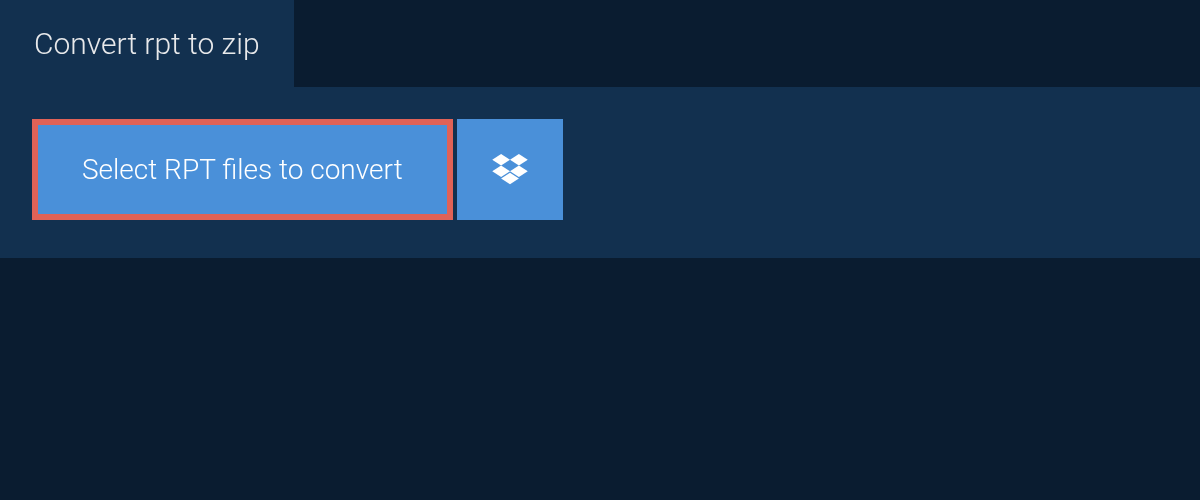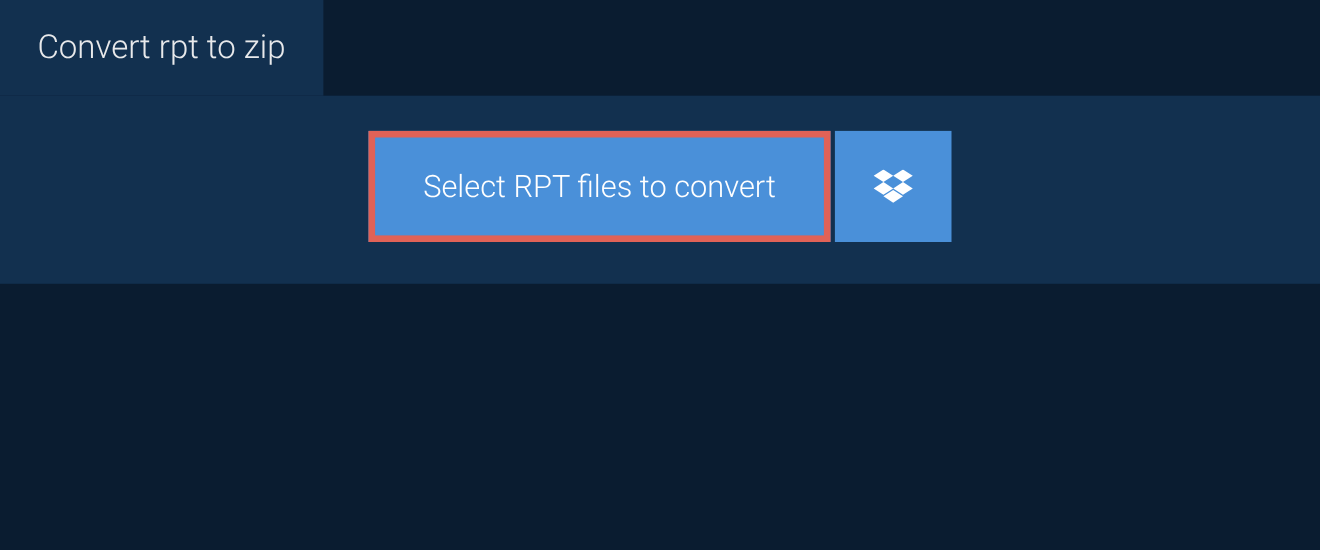--- a/index.html
+++ b/index.html
@@ -28,21 +28,20 @@
     }
     .panel {
       background: #12304f;
       padding: 32px 32px 38px 32px;
       width: 100%;
     }
     .button-row {
       display: flex;
       align-items: stretch;
       gap: 0;
-      justify-content: center;
     }
     .select-button {
       background: #4a90d9;
       border: 6px solid #e06257;
       color: #ffffff;
       font-size: 28px;
       font-weight: 300;
       padding: 28px 44px;
       display: inline-flex;
       align-items: center;

